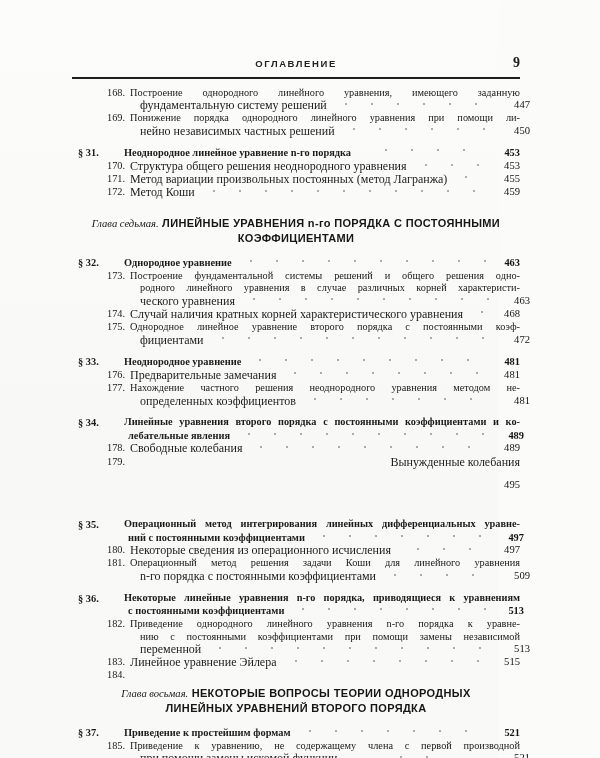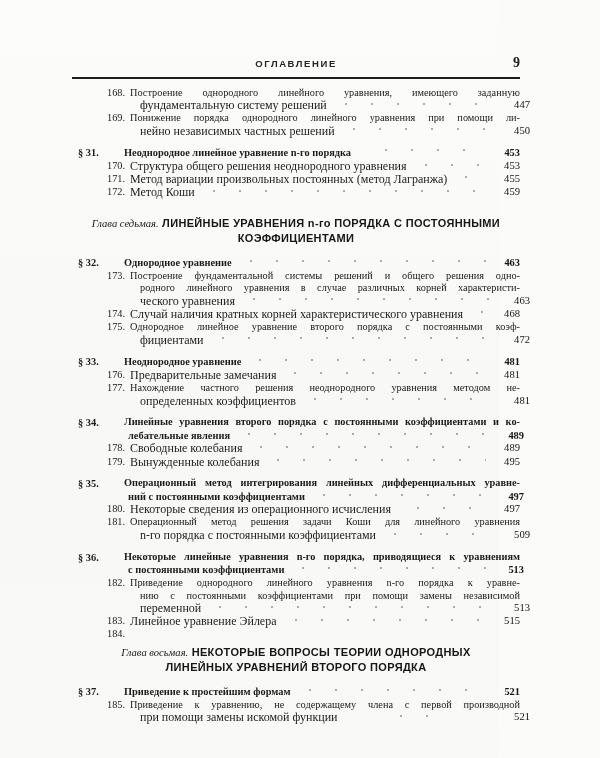--- a/index.html
+++ b/index.html
@@ -316,21 +316,21 @@
       <div class="item">
         <span class="num">178.</span>
         <div class="row" style="display: flex; align-items: flex-end;">
           <span class="txt">Свободные колебания</span>
           <span class="leaders"></span>
           <span class="folio">489</span>
         </div>
       </div>
       <div class="item">
         <span class="num">179.</span>
-        <div class="row" style="display: flex; align-items: flex-end;">
+        <div class="row" style="display: flex; align-items: flex-end; flex-direction: column;">
           <span class="txt">Вынужденные колебания</span>
           <span class="leaders"></span>
           <span class="folio">495</span>
         </div>
       </div>
       <div class="sect">
         <span class="mark">§ 35.</span>
         <div class="justify">Операционный метод интегрирования линейных дифференциальных уравне-</div>
         <div class="row cont" style="display: flex; align-items: flex-end;">
           <span class="txt">ний с постоянными коэффициентами</span>

